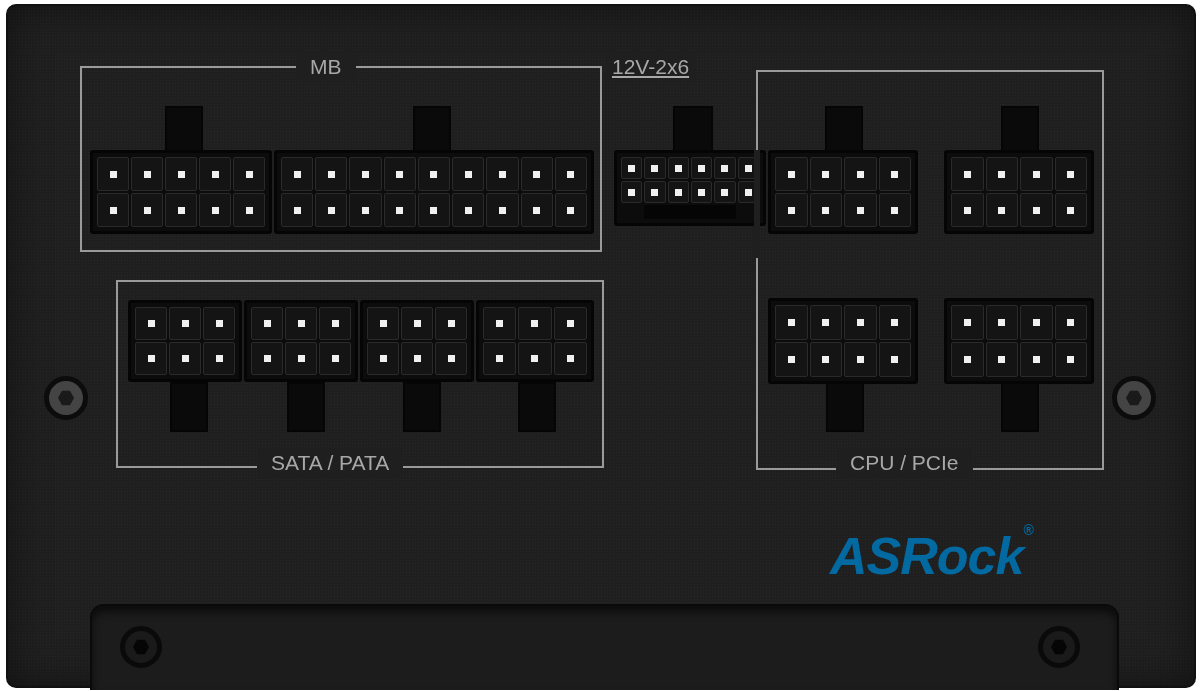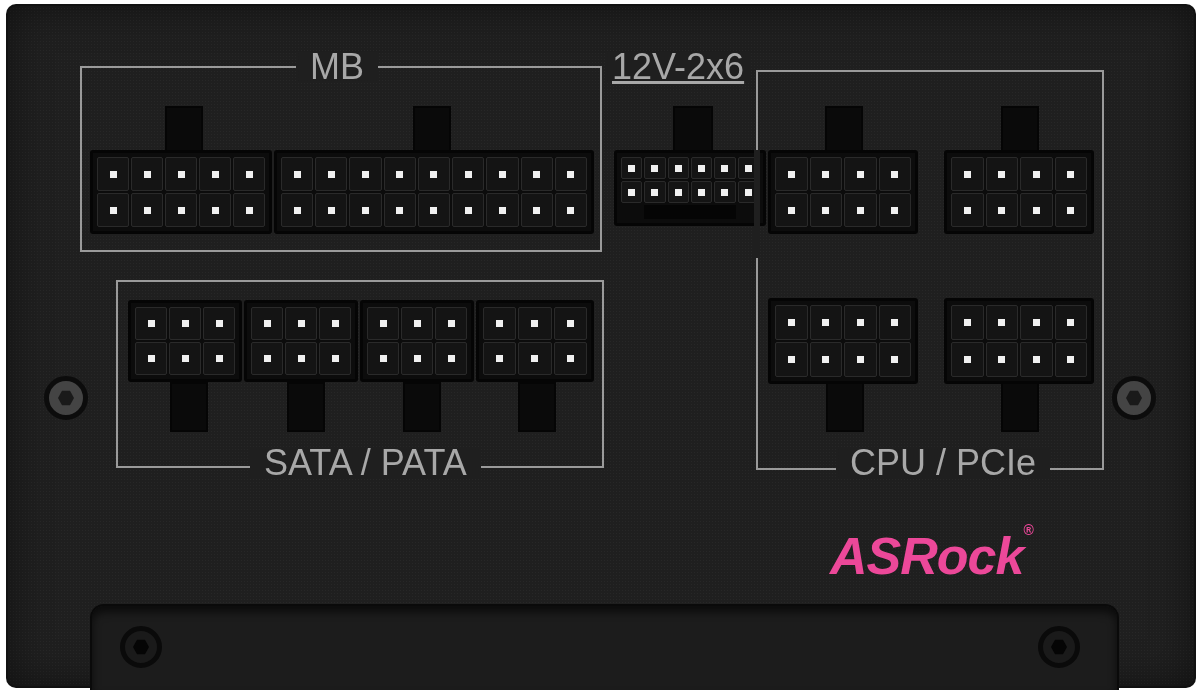--- a/index.html
+++ b/index.html
@@ -1,29 +1,29 @@
 <!DOCTYPE html>
 <html><head>
 <meta charset="utf-8">
 <style>
   html,body{margin:0;padding:0;background:#ffffff;}
   body{width:1200px;height:691px;position:relative;overflow:hidden;font-family:"Liberation Sans",sans-serif;}
   .panel{position:absolute;left:6px;top:4px;width:1190px;height:684px;background:#1f1f1f;border-radius:10px;
     box-shadow:inset 0 0 0 2px #111, inset 0 0 40px rgba(0,0,0,.5);
     background-image:radial-gradient(rgba(255,255,255,.035) 1px, transparent 1px);background-size:3px 3px;}
   .frame{position:absolute;border:2px solid #9a9a9a;}
-  .label{position:absolute;color:#a8a8a8;font-size:36px;background:#1f1f1f;padding:0 14px;line-height:30px;white-space:nowrap;}
+  .label{position:absolute;color:#a8a8a8;font-size:21px;background:#1f1f1f;padding:0 14px;line-height:30px;white-space:nowrap;}
   .conn{position:absolute;background:#0c0c0c;border:3px solid #050505;border-radius:3px;display:grid;gap:2px;padding:4px;box-sizing:border-box;}
   .pin{background:#141414;border:1px solid #2a2a2a;display:flex;align-items:center;justify-content:center;border-radius:2px;}
   .pin::after{content:"";width:7px;height:7px;background:#f0f0f0;}
   .latch{position:absolute;background:#0a0a0a;border:2px solid #050505;}
   .screw{position:absolute;width:44px;height:44px;border-radius:50%;background:#444;border:5px solid #0c0c0c;box-sizing:border-box;display:flex;align-items:center;justify-content:center;}
   .screw .hex{width:16px;height:16px;background:#1a1a1a;clip-path:polygon(25% 5%,75% 5%,100% 50%,75% 95%,25% 95%,0 50%);}
   .bottom-plate{position:absolute;left:90px;top:604px;width:1025px;height:84px;border:2px solid #0a0a0a;border-bottom:none;border-radius:14px 14px 0 0;background:#1c1c1c;box-shadow:inset 0 6px 8px rgba(0,0,0,.6);}
-  .logo{position:absolute;left:830px;top:526px;font-size:52px;font-weight:bold;color:#ec4899;letter-spacing:-1px;font-style:italic;}
+  .logo{position:absolute;left:830px;top:526px;font-size:52px;font-weight:bold;color:#0369a1;letter-spacing:-1px;font-style:italic;}
   .logo sup{font-size:14px;font-style:normal;vertical-align:top;position:relative;top:-4px;}
 </style>
 </head>
 <body>
 
 <div class="panel"></div>
 
 <div class="frame" style="left:80px;top:66px;width:518px;height:182px;"></div>
 <div class="label" style="left:296px;top:52px;">MB</div>
 
@@ -123,21 +123,21 @@
     <div class="pin"></div>
   <div class="pin"></div>
     <div class="pin"></div>
     <div class="pin"></div>
     <div class="pin"></div>
 </div>
 <div class="latch" style="left:826px;top:382px;width:34px;height:46px;"></div>
 <div class="latch" style="left:1001px;top:382px;width:34px;height:46px;"></div>
 
 <div class="frame" style="left:116px;top:280px;width:484px;height:184px;"></div>
-<div class="label" style="left:250px;top:448px;">SATA / PATA</div>
+<div class="label" style="left:257px;top:448px;">SATA / PATA</div>
 
 <div class="conn" style="left:128px;top:300px;width:114px;height:82px;grid-template-columns:repeat(3,1fr);">
   <div class="pin"></div>
     <div class="pin"></div>
     <div class="pin"></div>
     <div class="pin"></div>
     <div class="pin"></div>
     <div class="pin"></div>
 </div>
 <div class="conn" style="left:244px;top:300px;width:114px;height:82px;grid-template-columns:repeat(3,1fr);">

